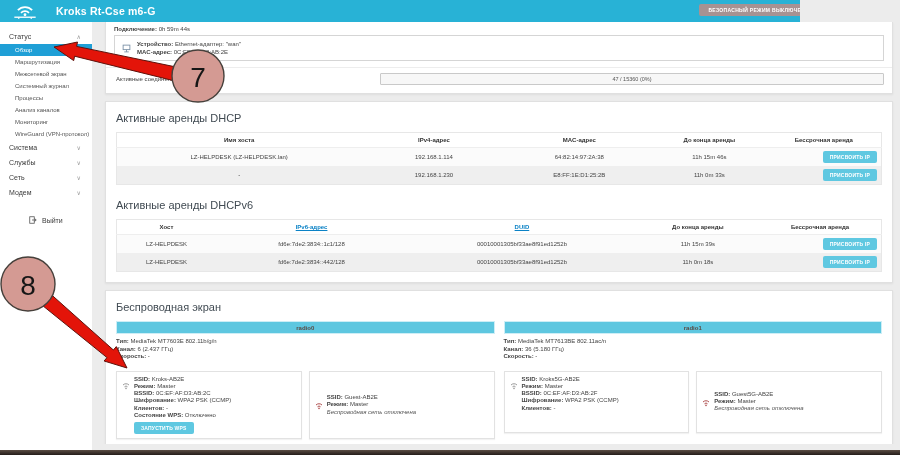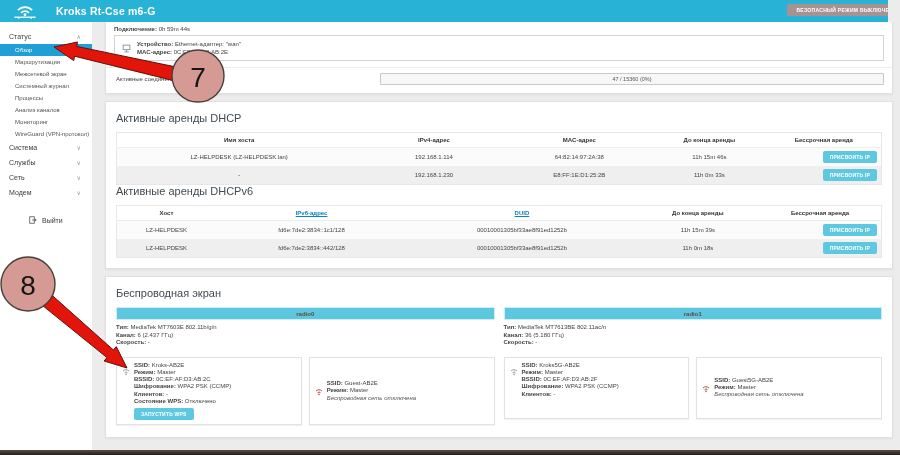--- a/index.html
+++ b/index.html
@@ -3,21 +3,21 @@
 <meta charset="utf-8">
 <style>
   * { margin:0; padding:0; box-sizing:border-box; }
   html,body { width:900px; height:455px; overflow:hidden; }
   body {
     position:relative;
     font-family:"Liberation Sans","DejaVu Sans",sans-serif;
     background:#ececec; color:#444;
   }
   
-  .header { position:absolute; top:0; left:0; width:888px; height:22px;
+  .header { position:absolute; top:0; left:0; width:800px; height:22px;
     background:#28b2d6; z-index:30; overflow:hidden; }
   .logo { position:absolute; left:10px; top:3px; }
   .title { position:absolute; left:56px; top:5px; font-size:10.5px; font-weight:600; color:#fff; letter-spacing:.2px; }
   .safe-btn { position:absolute; right:-14px; top:4px; background:#a79292; color:#fff;
     font-size:5px; font-weight:bold; padding:3px 9px; border:none; border-radius:2px;
     letter-spacing:.3px; white-space:nowrap; font-family:inherit; }
   
   .sidebar { position:absolute; top:22px; left:0; width:92px; height:433px;
     background:#fff; z-index:10; padding-top:7px; }
   .group { display:flex; justify-content:space-between; align-items:center;
@@ -204,21 +204,21 @@
         <tr class="r2">
           <td>-</td>
           <td>192.168.1.230</td>
           <td>E8:FF:1E:D1:25:2B</td>
           <td>11h 0m 33s</td>
           <td class="btncell"><button class="btn-cyan">ПРИСВОИТЬ IP</button></td>
         </tr>
       </tbody>
     </table>
 
-    <h3 class="section" style="margin-top:0;">Активные аренды DHCPv6</h3>
+    <h3 class="section" style="margin-top:14px;">Активные аренды DHCPv6</h3>
     <table>
       <colgroup>
           <col style="width:13%">
           <col style="width:25%">
           <col style="width:30%">
           <col style="width:16%">
           <col style="width:16%">
         </colgroup>
       <thead>
         <tr>

